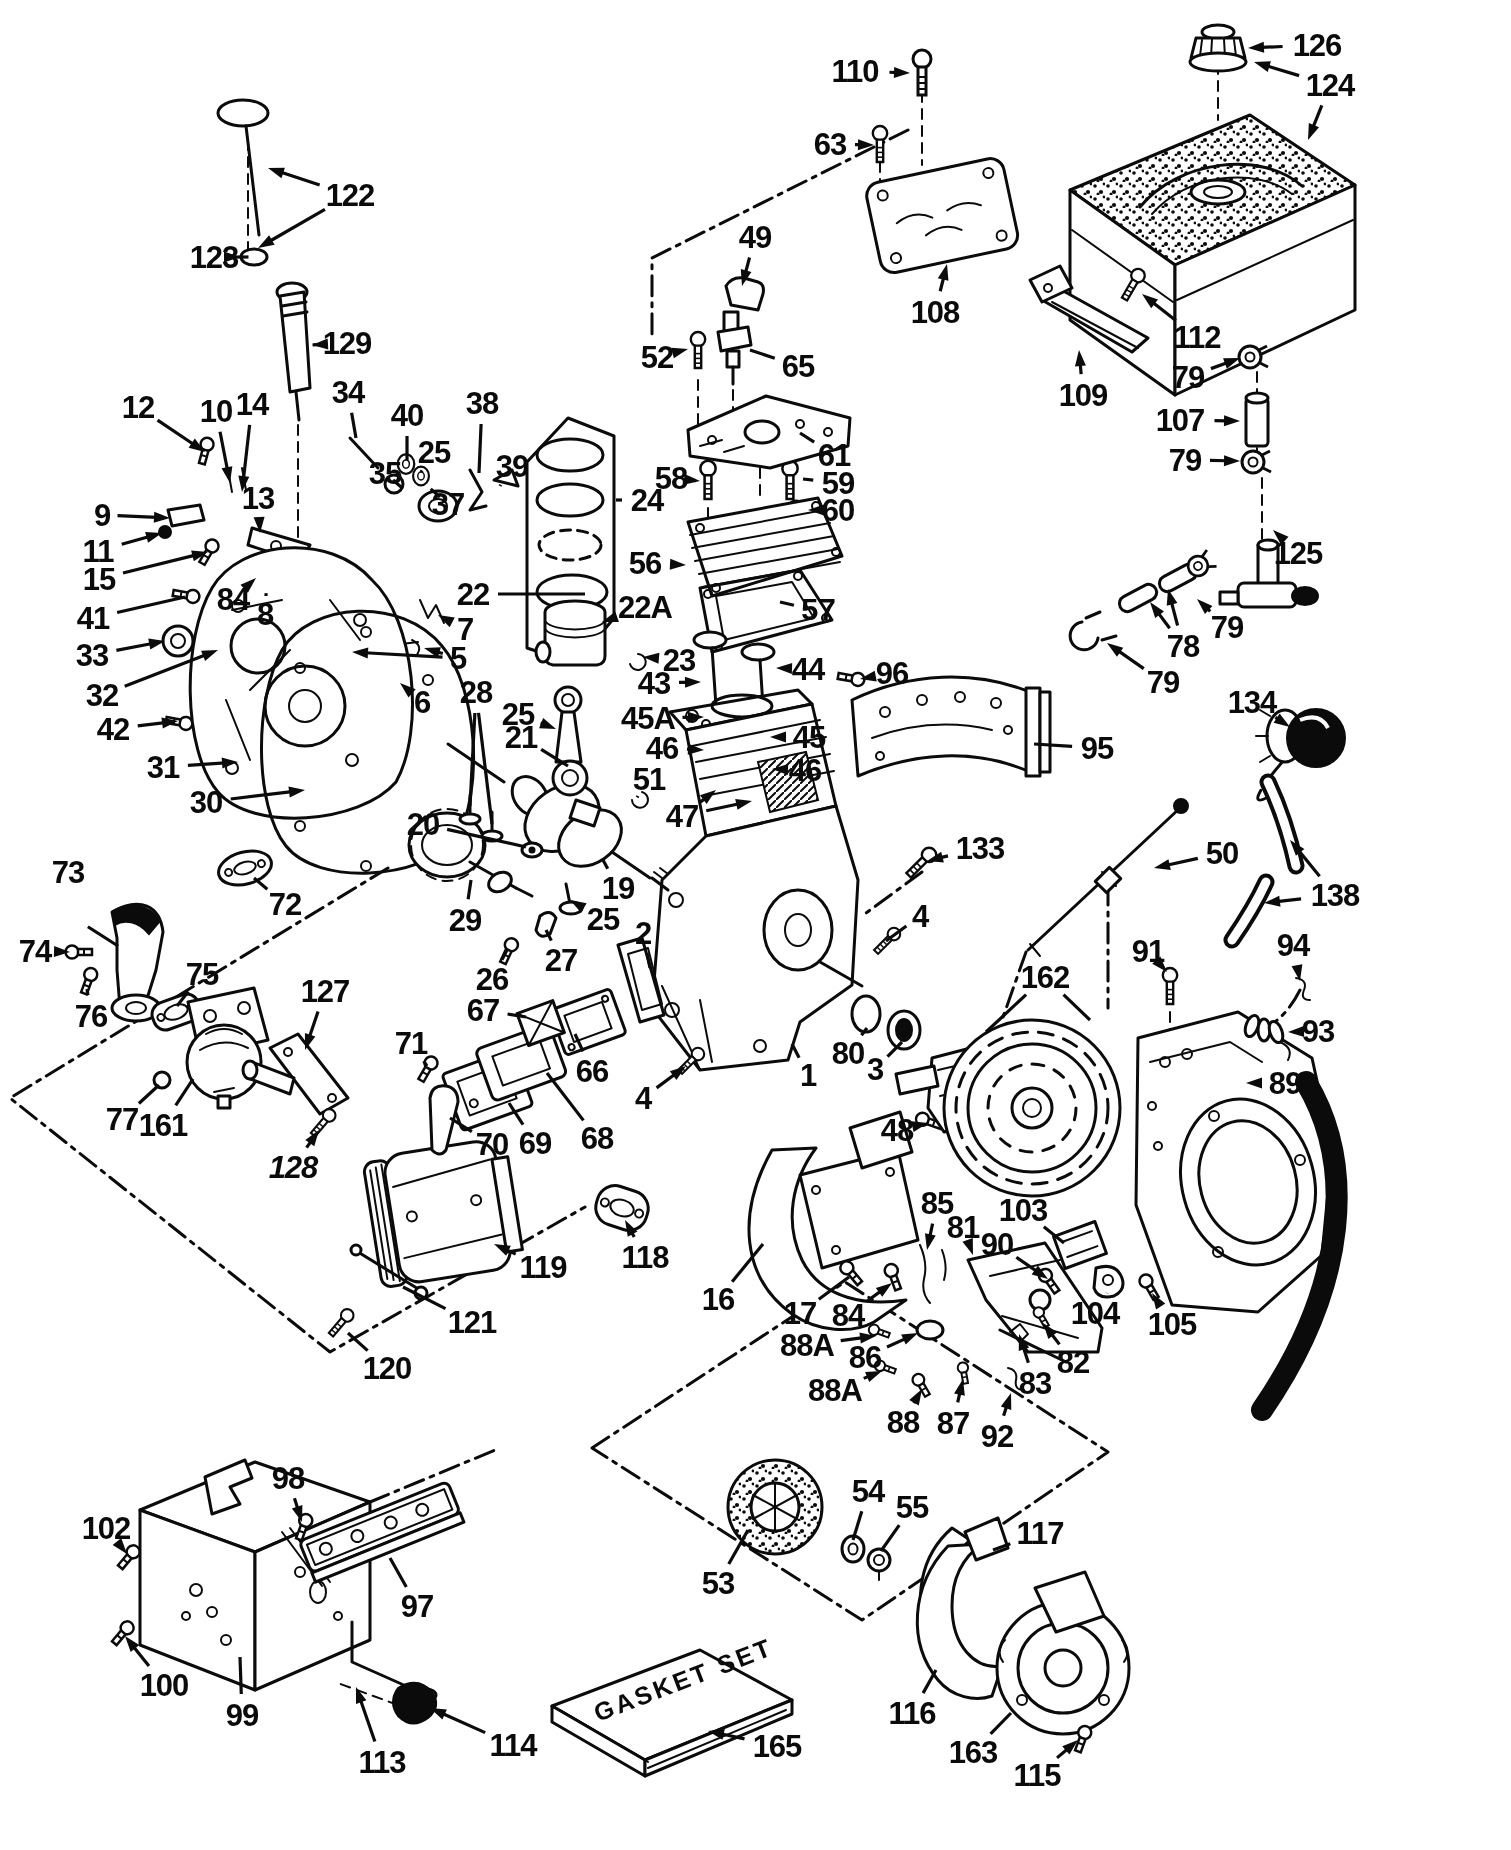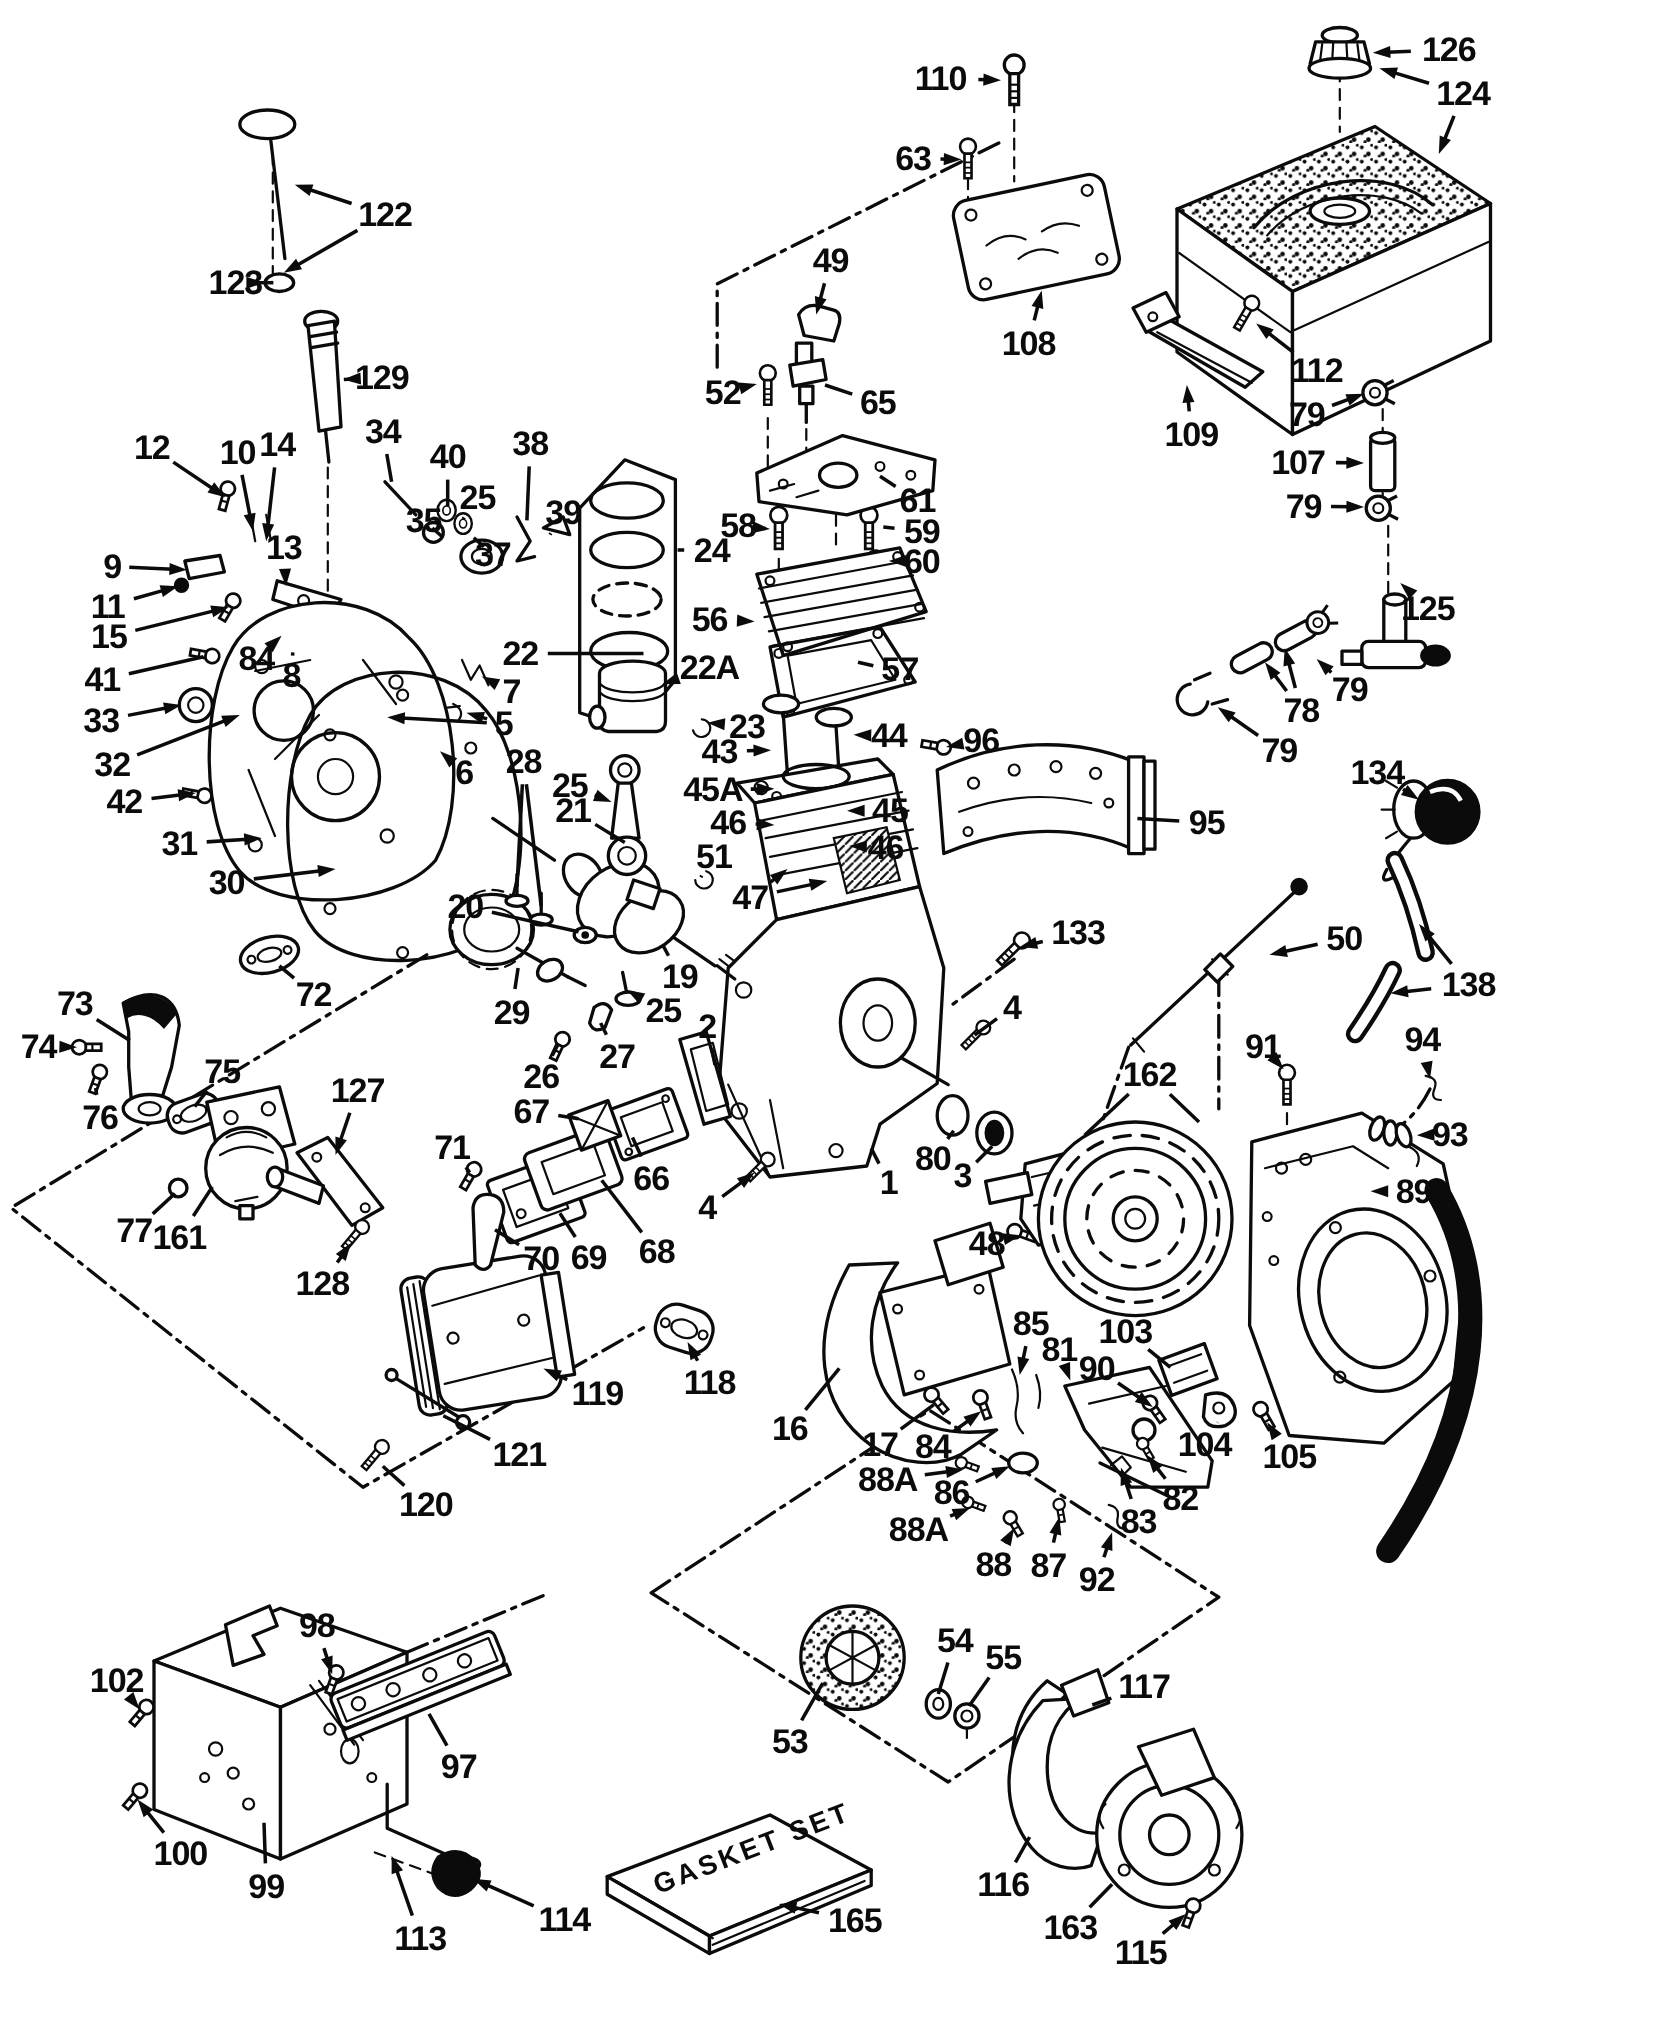--- a/index.html
+++ b/index.html
@@ -916,28 +916,28 @@
       <div class="plabel" style="left: 643px; top: 1098px;">4</div>
       <div class="plabel" style="left: 423px; top: 824px;">20</div>
       <div class="plabel" style="left: 465px; top: 920px;">29</div>
       <div class="plabel" style="left: 492px; top: 979px;">26</div>
       <div class="plabel" style="left: 561px; top: 960px;">27</div>
       <div class="plabel" style="left: 603px; top: 919px;">25</div>
       <div class="plabel" style="left: 518px; top: 714px;">25</div>
       <div class="plabel" style="left: 521px; top: 737px;">21</div>
       <div class="plabel" style="left: 618px; top: 888px;">19</div>
       <div class="plabel" style="left: 285px; top: 904px;">72</div>
-      <div class="plabel" style="left: 68px; top: 912px;">73</div>
+      <div class="plabel" style="left: 68px; top: 872px;">73</div>
       <div class="plabel" style="left: 35px; top: 951px;">74</div>
       <div class="plabel" style="left: 91px; top: 1016px;">76</div>
       <div class="plabel" style="left: 202px; top: 974px;">75</div>
       <div class="plabel" style="left: 122px; top: 1119px;">77</div>
       <div class="plabel" style="left: 163px; top: 1125px;">161</div>
       <div class="plabel" style="left: 325px; top: 991px;">127</div>
-      <div class="plabel" style="left: 293px; top: 1167px;">128</div>
+      <div class="plabel" style="left: 293px; top: 1167px; font-style: italic;">128</div>
       <div class="plabel" style="left: 411px; top: 1043px;">71</div>
       <div class="plabel" style="left: 483px; top: 1010px;">67</div>
       <div class="plabel" style="left: 592px; top: 1071px; text-align: center;">66</div>
       <div class="plabel" style="left: 597px; top: 1138px;">68</div>
       <div class="plabel" style="left: 535px; top: 1143px;">69</div>
       <div class="plabel" style="left: 492px; top: 1144px;">70</div>
       <div class="plabel" style="left: 645px; top: 1257px;">118</div>
       <div class="plabel" style="left: 543px; top: 1267px;">119</div>
       <div class="plabel" style="left: 472px; top: 1322px;">121</div>
       <div class="plabel" style="left: 387px; top: 1368px;">120</div>

